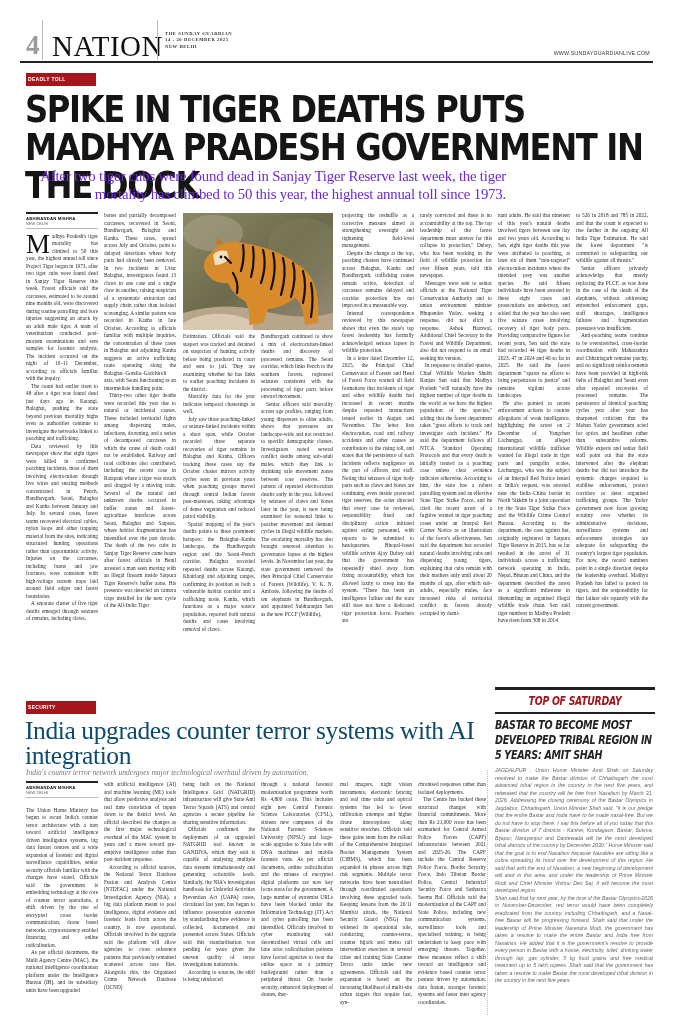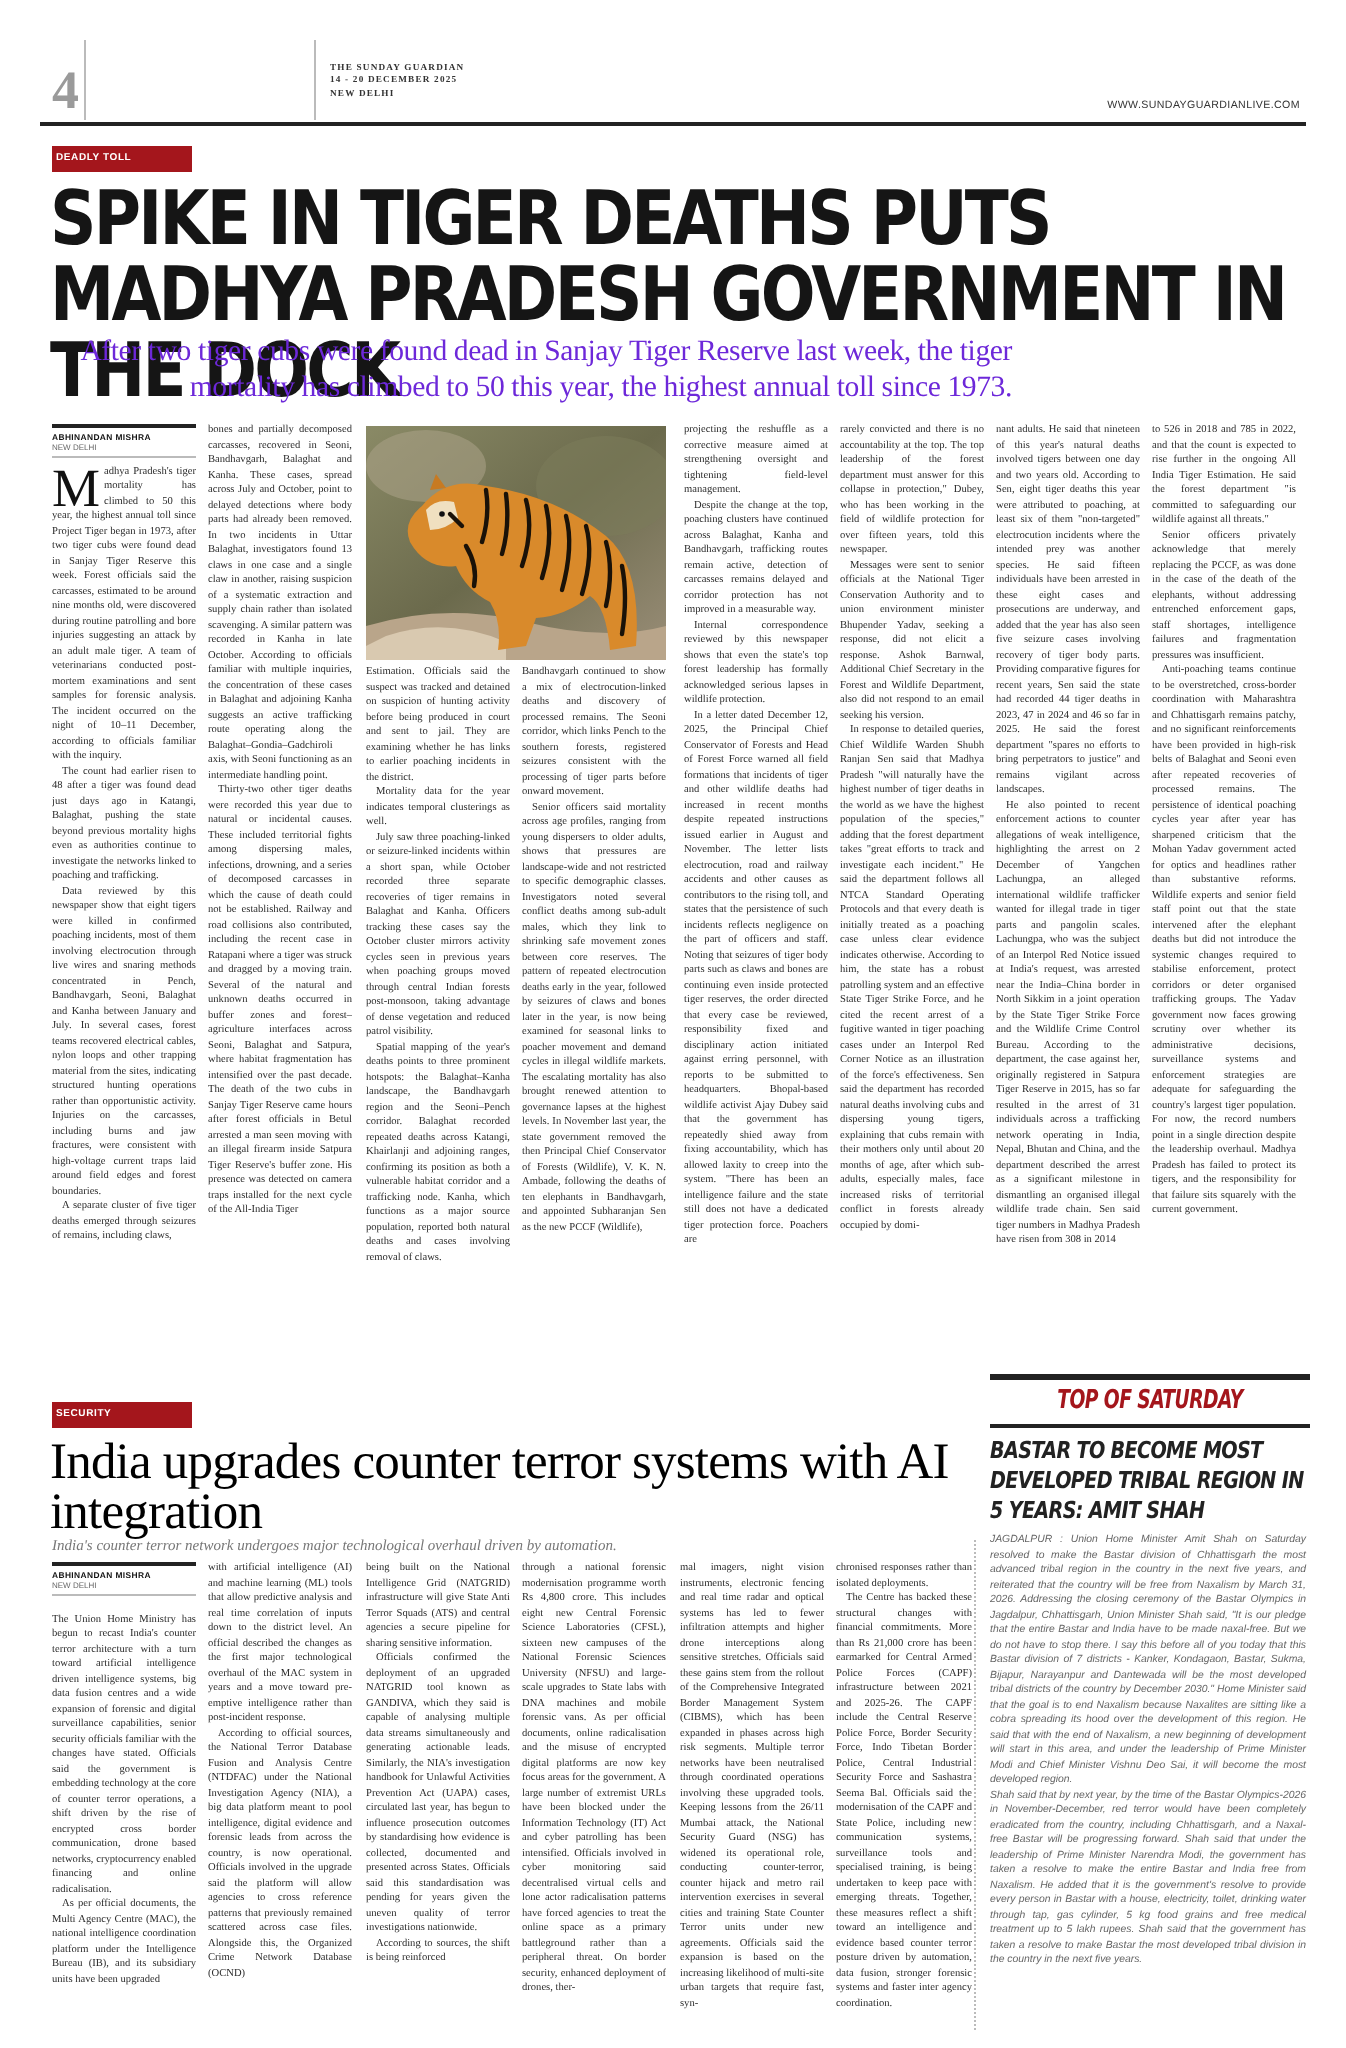--- a/index.html
+++ b/index.html
@@ -26,38 +26,39 @@
   .col { position: absolute; width: 72px; font-family: "Liberation Serif", serif; font-size: 5.3px; line-height: 7.5px; text-align: justify; color: #2a2a2a; hyphens: auto; overflow: hidden; }
   .col p { text-indent: 5px; }
   .col p.first { text-indent: 0; }
   .byline-rule { height: 1.5px; background: #222; width: 72px; margin-bottom: 2px; }
   .byline-name { font-family: "Liberation Sans", sans-serif; font-weight: bold; font-size: 4.2px; line-height: 5px; letter-spacing: 0.2px; color: #111; }
   .byline-loc { font-family: "Liberation Sans", sans-serif; font-size: 4px; line-height: 5px; color: #666; border-bottom: 0.5px solid #bbb; padding-bottom: 2px; margin-bottom: 4px; }
   .dropcap { float: left; font-family: "Liberation Serif", serif; font-size: 27px; line-height: 21px; margin: 1px 2px 0 0; color: #111; }
 
   .photo { position: absolute; left: 183px; top: 213px; width: 150px; height: 117px; overflow: hidden; background: #6e6a4a; }
 
-  .headline2 { position: absolute; left: 25px; top: 718px; width: 450px; font-family: "Liberation Serif", serif; font-size: 25.5px; line-height: 25px; color: #000000; letter-spacing: -0.4px; }
+  .headline2 { position: absolute; left: 25px; top: 718px; width: 450px; font-family: "Liberation Serif", serif; font-size: 25.5px; line-height: 25px; color: #0c4a6e; letter-spacing: -0.4px; }
   .deck2 { position: absolute; left: 26px; top: 768px; width: 440px; font-family: "Liberation Serif", serif; font-size: 7.5px; line-height: 9px; color: #777; font-style: italic; }
 
   .sidebar { position: absolute; left: 495px; top: 687px; width: 160px; font-style: italic; }
   .sb-rule { height: 3px; background: #222; }
   .sb-title { font-family: "DejaVu Sans", sans-serif; font-weight: bold; color: #a4161c; font-size: 13px; text-align: center; line-height: 22px; transform: scaleX(0.72); letter-spacing: -0.4px; }
   .sb-rule2 { height: 2px; background: #222; margin-bottom: 4px; }
   .sb-headline { font-family: "DejaVu Sans", sans-serif; font-weight: bold; font-size: 11.7px; line-height: 15px; color: #222; transform: scaleX(0.82); transform-origin: left top; width: 195px; letter-spacing: -0.4px; }
   .sb-body { margin-top: 4px; font-family: "Liberation Sans", sans-serif; font-size: 5.2px; line-height: 7.5px; color: #666; text-align: justify; width: 158px; }
   .sb-body p + p { margin-top: 0; }
   .sb-sep { position: absolute; left: 487px; top: 770px; width: 0; height: 245px; border-left: 0.8px dotted #bbb; }
 </style>
 </head>
 <body>
 
 <div class="masthead">
   <div class="page-num">4</div>
   <div class="mast-div1"></div>
+  <div class="section-name">NATION</div>
   <div class="mast-div2"></div>
   <div class="paper-info">
     <div>THE SUNDAY GUARDIAN</div>
     <div>14 - 20 DECEMBER 2025</div>
     <div>NEW DELHI</div>
   </div>
   <div class="website">WWW.SUNDAYGUARDIANLIVE.COM</div>
 </div>
 <div class="mast-rule"></div>
 

